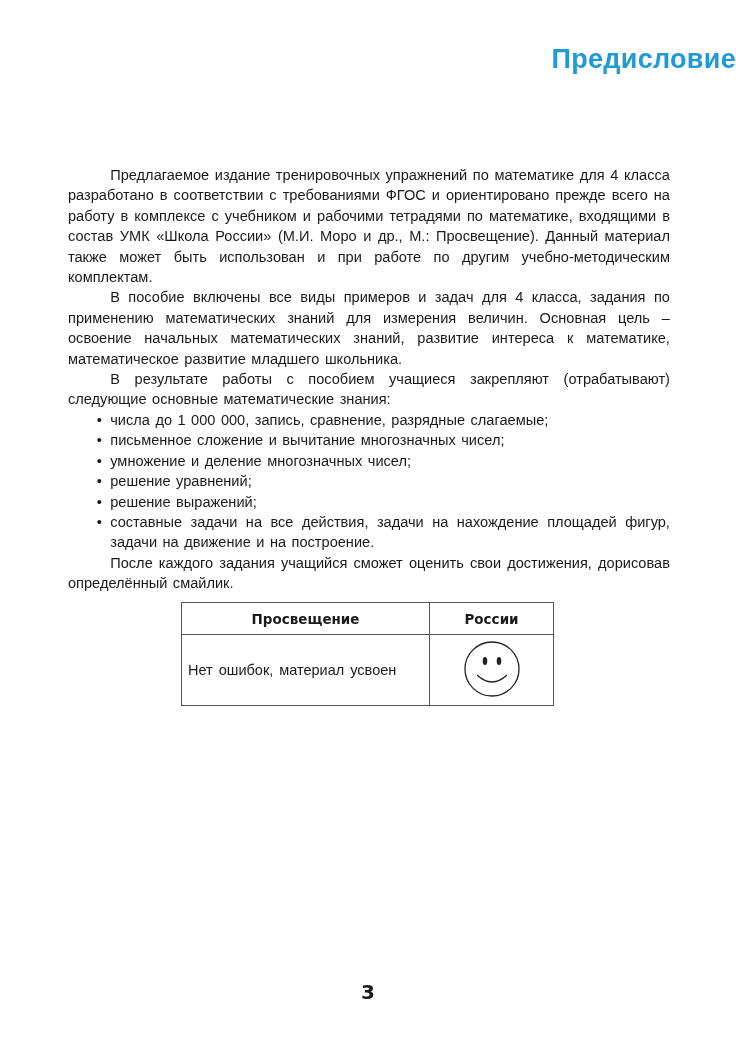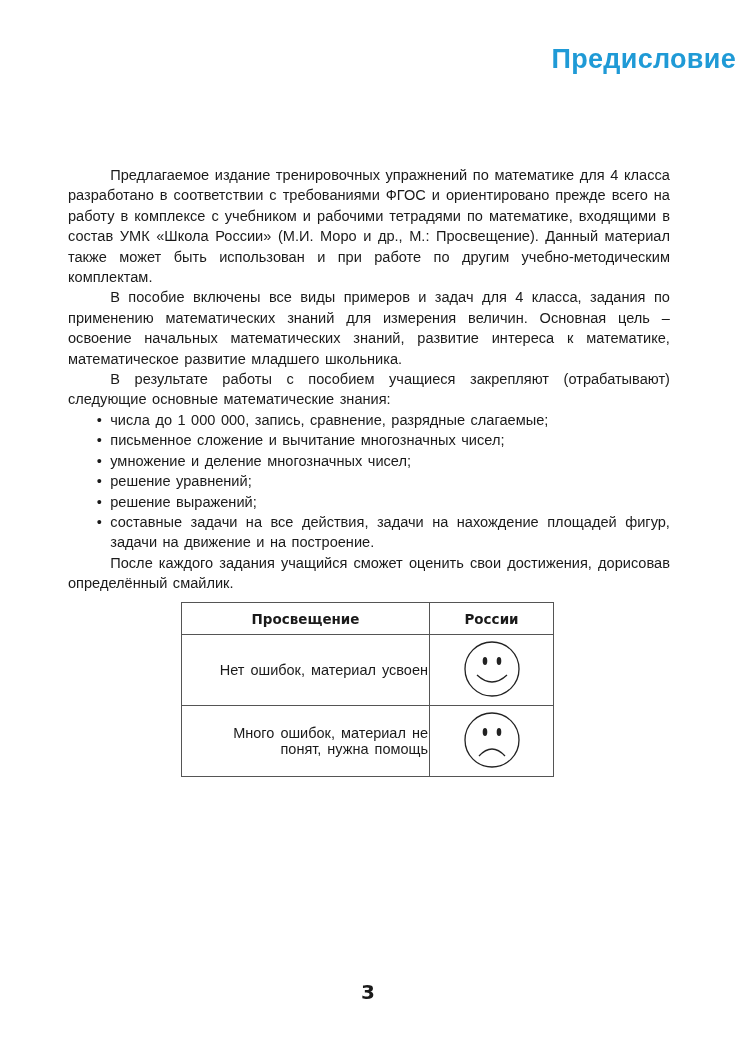--- a/index.html
+++ b/index.html
@@ -13,21 +13,21 @@
           transform: scaleX(0.96); transform-origin: left top; width: 627px; }
   .text p { margin: 0; text-indent: 44px; }
   .text ul { list-style: none; margin: 0; padding: 0 0 0 30px; }
   .text li { position: relative; padding-left: 14px; }
   .text li::before { content: "•"; position: absolute; left: 0; top: 0; }
   table.ach { position: absolute; left: 181px; top: 602px; width: 373px;
               border-collapse: collapse; font-size: 14.5px; }
   table.ach th, table.ach td { border: 1px solid #555; }
   table.ach th { height: 29px; font-weight: bold; font-size: 14.5px;
                  font-family: "DejaVu Sans", sans-serif; font-size: 13.5px; }
-  table.ach td { height: 68px; text-align: right; }
+  table.ach td { height: 68px; }
   table.ach td.lbl { padding-left: 6px; width: 240px; vertical-align: middle; word-spacing: 2px; }
   table.ach td.ico { text-align: center; vertical-align: middle; }
   .page-num { position: absolute; left: 0; width: 736px; top: 980px; text-align: center;
               font-weight: bold; font-size: 20px; font-family: "DejaVu Sans", sans-serif; }
 </style>
 </head>
 <body>
 
 <div class="title">Предисловие</div>
 
@@ -56,27 +56,16 @@
     <td class="lbl">Нет ошибок, материал усвоен</td>
     <td class="ico">
       <svg width="60" height="60" viewBox="0 0 60 60">
         <circle cx="30" cy="30" r="27" fill="none" stroke="#222" stroke-width="1.3"></circle>
         <ellipse cx="23" cy="22" rx="2.3" ry="4" fill="#222"></ellipse>
         <ellipse cx="37" cy="22" rx="2.3" ry="4" fill="#222"></ellipse>
         <path d="M15 36 Q30 50 45 36" fill="none" stroke="#222" stroke-width="1.3"></path>
       </svg>
     </td>
   </tr>
-  <tr>
-    <td class="lbl"><span style="display:inline-block;width:200px;">Много ошибок, материал не понят, нужна помощь</span></td>
-    <td class="ico">
-      <svg width="60" height="60" viewBox="0 0 60 60">
-        <circle cx="30" cy="30" r="27" fill="none" stroke="#222" stroke-width="1.3"></circle>
-        <ellipse cx="23" cy="22" rx="2.3" ry="4" fill="#222"></ellipse>
-        <ellipse cx="37" cy="22" rx="2.3" ry="4" fill="#222"></ellipse>
-        <path d="M17 46 Q30 32 43 46" fill="none" stroke="#222" stroke-width="1.3"></path>
-      </svg>
-    </td>
-  </tr>
 </tbody>
   </table>
 
 <div class="page-num">3</div>
 
 </body></html>

